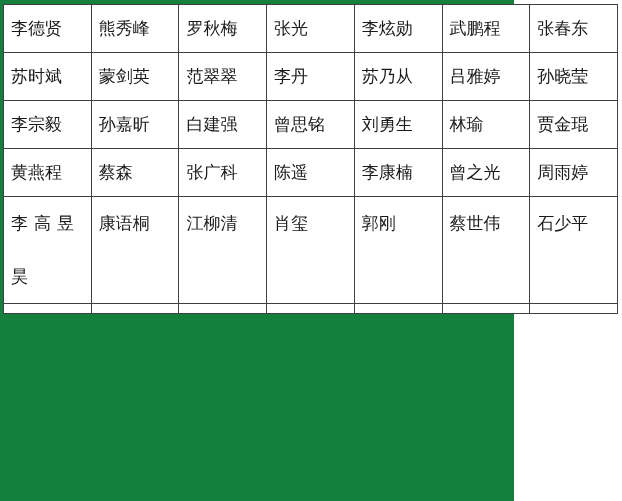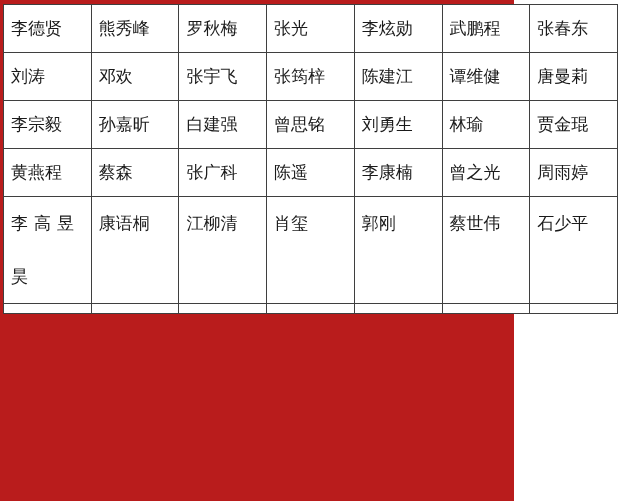--- a/index.html
+++ b/index.html
@@ -8,21 +8,21 @@
     width: 622px;
     height: 501px;
     overflow: hidden;
     background: #ffffff;
     font-family: "Liberation Serif", "DejaVu Serif", serif;
   }
   .page {
     position: relative;
     width: 514px;
     height: 501px;
-    background: #b91c1c;
+    background: #15803d;
   }
   table.names-table {
     position: absolute;
     left: 3px;
     top: 4px;
     width: 615px;
     border-collapse: collapse;
     table-layout: fixed;
   }
   table.names-table td {
@@ -78,27 +78,27 @@
         <tr>
           <td>李德贤</td>
           <td>熊秀峰</td>
           <td>罗秋梅</td>
           <td>张光</td>
           <td>李炫勋</td>
           <td>武鹏程</td>
           <td>张春东</td>
         </tr>
         <tr>
-          <td>刘涛</td>
-          <td>邓欢</td>
-          <td>张宇飞</td>
-          <td>张筠梓</td>
-          <td>陈建江</td>
-          <td>谭维健</td>
-          <td>唐曼莉</td>
+          <td>苏时斌</td>
+          <td>蒙剑英</td>
+          <td>范翠翠</td>
+          <td>李丹</td>
+          <td>苏乃从</td>
+          <td>吕雅婷</td>
+          <td>孙晓莹</td>
         </tr>
         <tr>
           <td>李宗毅</td>
           <td>孙嘉昕</td>
           <td>白建强</td>
           <td>曾思铭</td>
           <td>刘勇生</td>
           <td>林瑜</td>
           <td>贾金琨</td>
         </tr>

